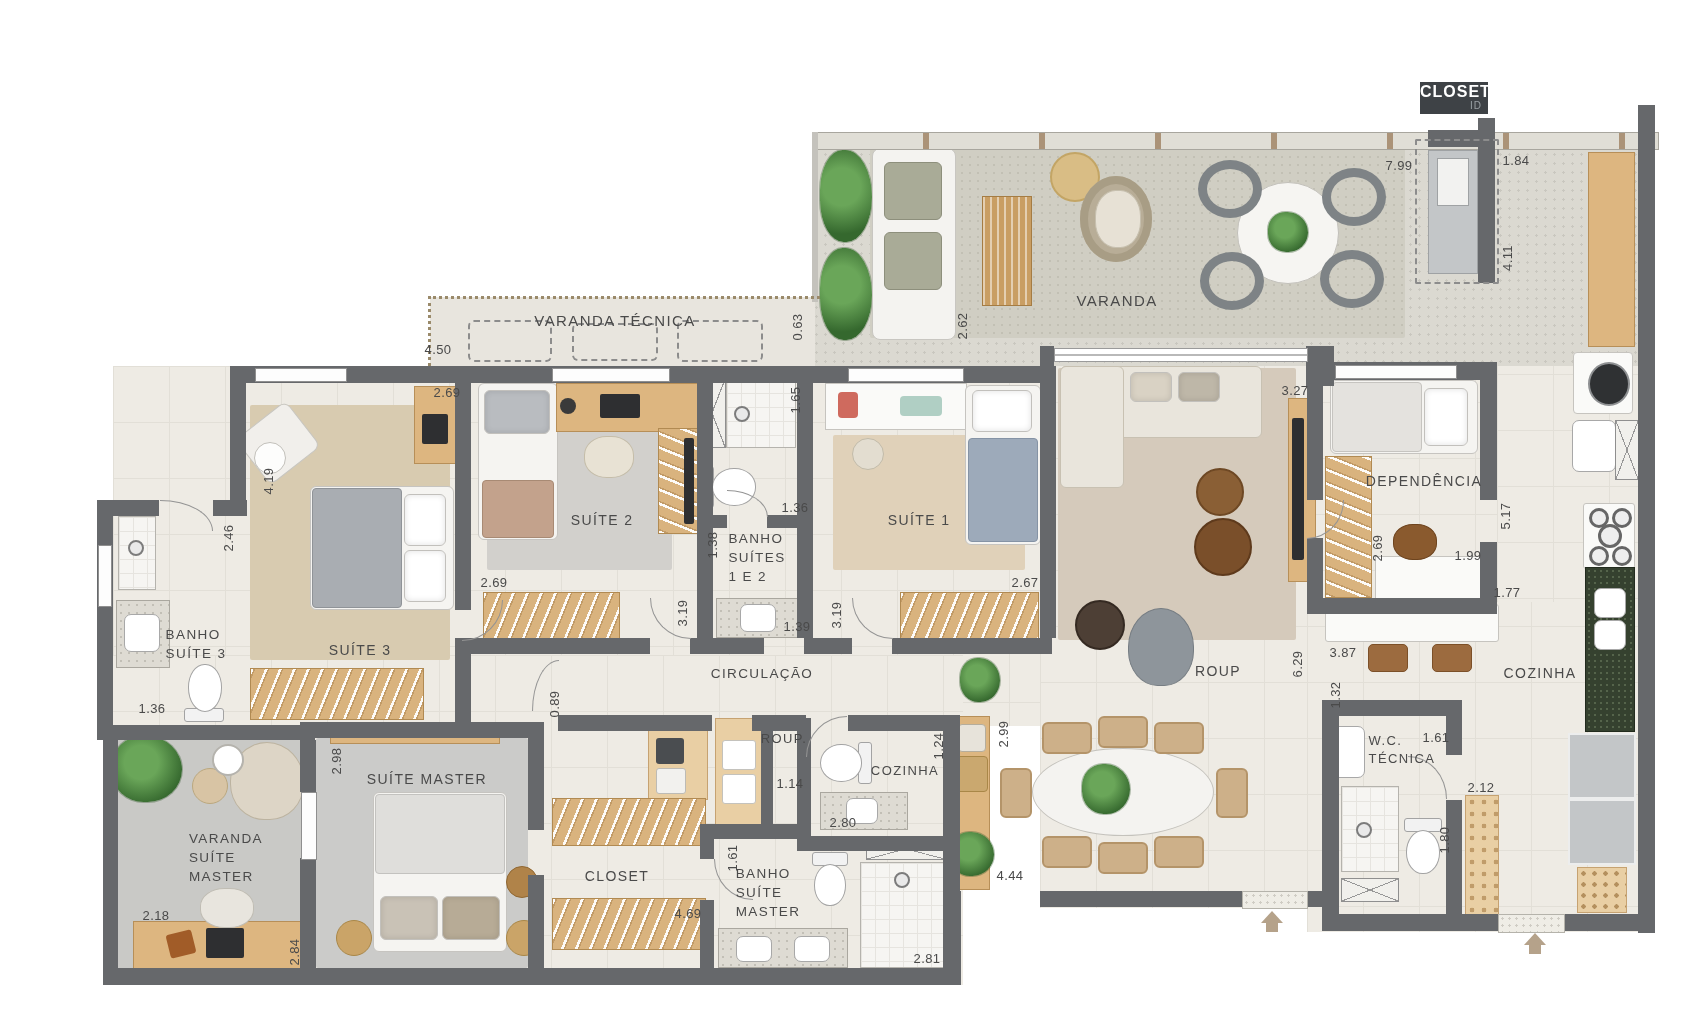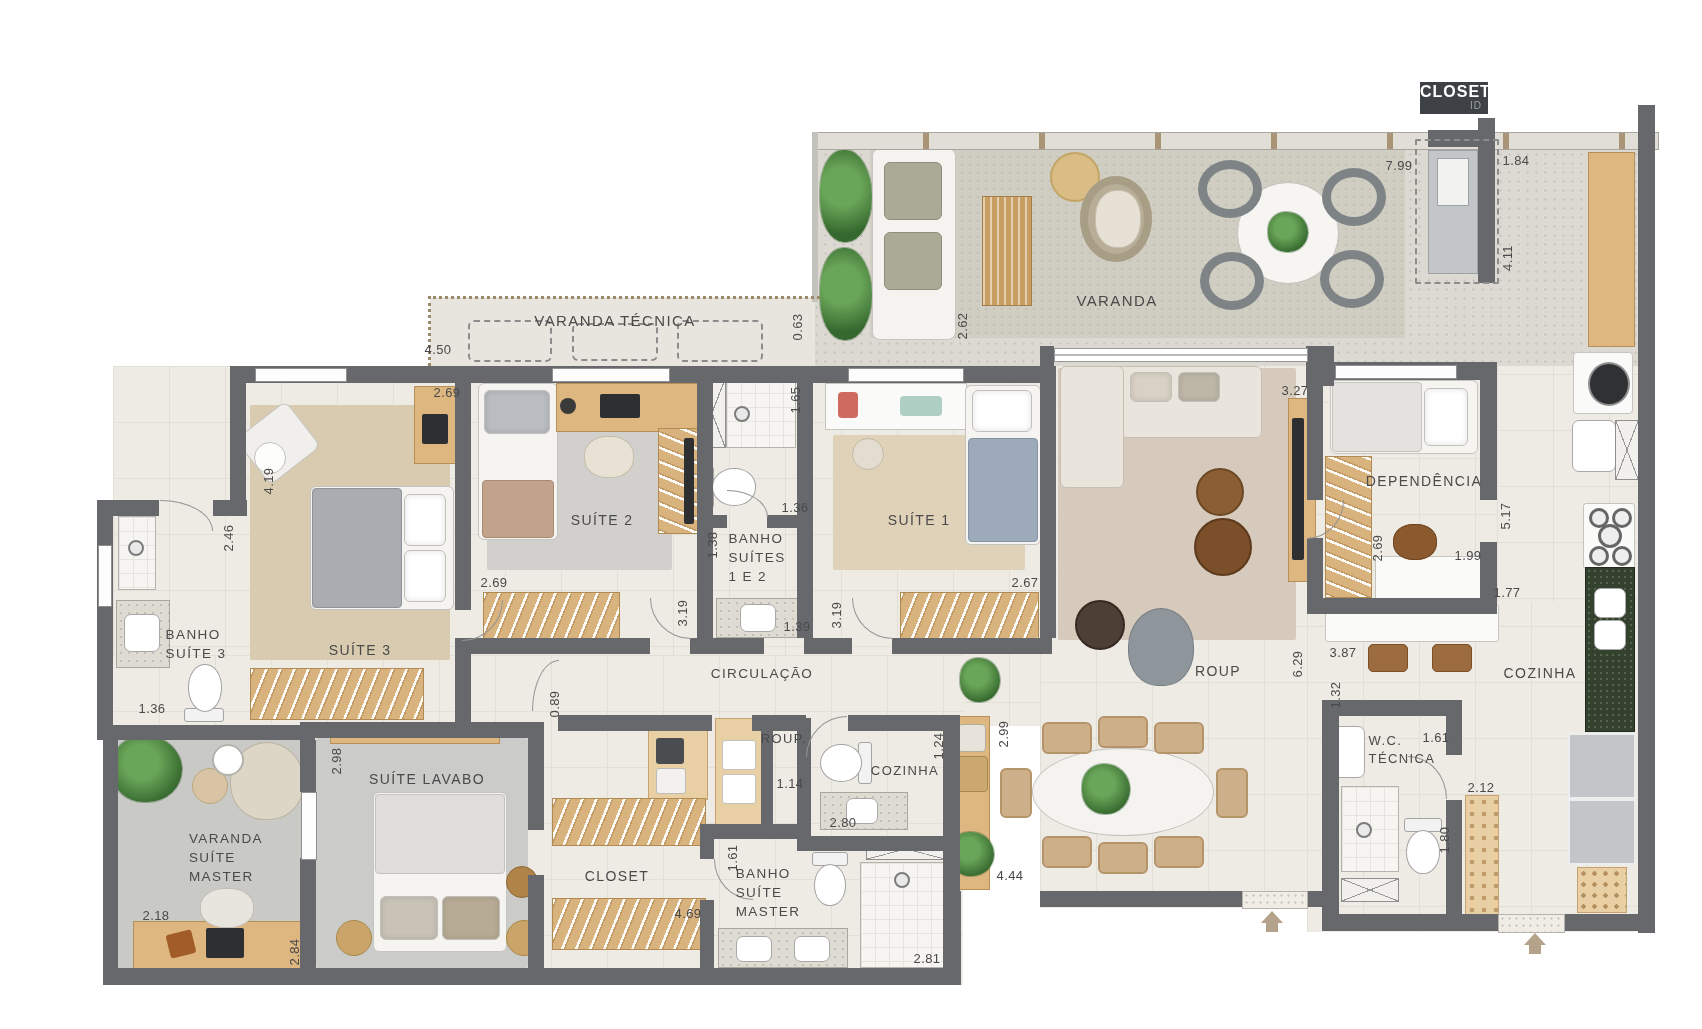--- a/index.html
+++ b/index.html
@@ -365,21 +365,21 @@
     <div class="rlabel" style="left: 1540px; top: 674px; font-size: 14px;">COZINHA</div>
     <div class="rlabel" style="left: 762px; top: 674px; font-size: 13.5px;">CIRCULAÇÃO</div>
     <div class="rlabel" style="left: 784px; top: 739px; font-size: 13px;">ROUP.</div>
     <div class="rlabel" style="left: 905px; top: 771px; font-size: 13px;">COZINHA</div>
     <div class="rlabel" style="left: 1402px; top: 750px; font-size: 13px;">W.C.
 TÉCNICA</div>
     <div class="rlabel" style="left: 617px; top: 877px; font-size: 14px;">CLOSET</div>
     <div class="rlabel" style="left: 768px; top: 893px; font-size: 13.5px;">BANHO
 SUÍTE
 MASTER</div>
-    <div class="rlabel" style="left: 427px; top: 780px; font-size: 14px;">SUÍTE LAVABO</div>
+    <div class="rlabel" style="left: 427px; top: 780px; font-size: 14px;">SUÍTE MASTER</div>
     <div class="rlabel" style="left: 226px; top: 858px; font-size: 13.5px;">VARANDA
 SUÍTE
 MASTER</div>
     <div class="dlabel" style="left: 1399px; top: 165px;">7.99</div>
     <div class="dlabel" style="left: 1516px; top: 160px;">1.84</div>
     <div class="dlabel rot" style="left: 1507px; top: 258px;">4.11</div>
     <div class="dlabel rot" style="left: 797px; top: 327px;">0.63</div>
     <div class="dlabel rot" style="left: 962px; top: 326px;">2.62</div>
     <div class="dlabel" style="left: 438px; top: 349px;">4.50</div>
     <div class="dlabel" style="left: 447px; top: 392px;">2.69</div>

